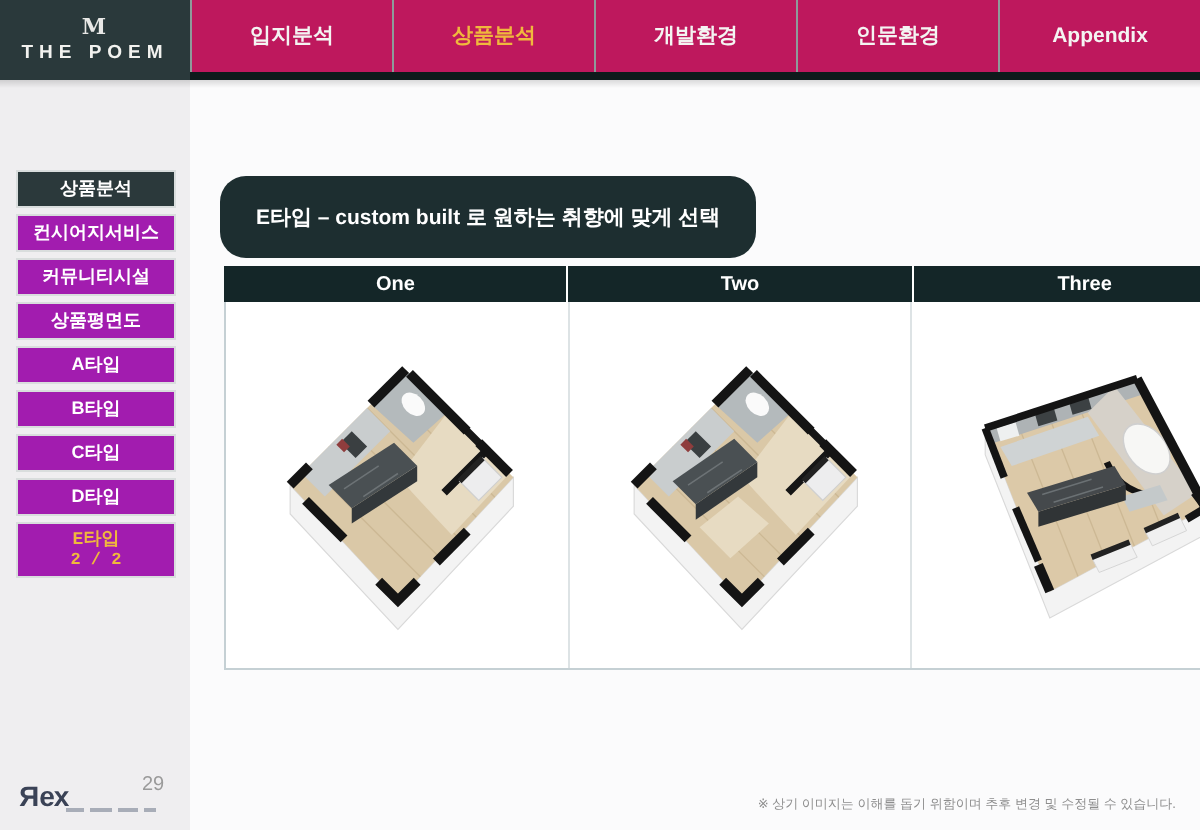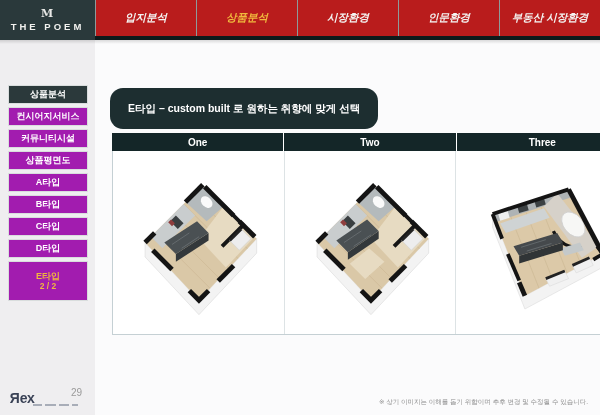--- a/index.html
+++ b/index.html
@@ -9,35 +9,35 @@
     font-family:"Liberation Sans","DejaVu Sans",sans-serif;
     -webkit-font-smoothing:antialiased;
   }
   .content-bg{position:absolute;left:95px;top:40px;right:0;bottom:0;background:#fbfbfc;}
 
   
   .header{position:absolute;left:0;top:0;right:0;height:40px;display:flex;z-index:5;}
   .logo-block{width:95px;background:#2a393b;display:flex;flex-direction:column;align-items:center;justify-content:center;}
   .logo-mark{color:#e8e8e6;font-family:"DejaVu Serif",serif;font-size:11px;font-weight:bold;letter-spacing:1px;line-height:10px;}
   .logo-title{color:#f2f2ef;font-size:9.5px;letter-spacing:3px;font-weight:bold;margin-top:2px;text-align:right;}
-  .tabs{flex:1;background:#b91c1c;display:flex;border-bottom:4px solid #0e1a1b;font-style:italic;}
+  .tabs{flex:1;background:#be185d;display:flex;border-bottom:4px solid #0e1a1b;}
   .tab{flex:1;display:flex;align-items:center;justify-content:center;
        color:#f4f4f2;font-size:10.5px;font-weight:bold;
        border-left:1px solid #8e9a9a;cursor:pointer;white-space:nowrap;}
   .tab.active{color:#f0b83d;}
   .header-shadow{position:absolute;left:0;top:40px;right:0;height:4px;
        background:linear-gradient(#00000022,transparent);z-index:4;}
 
   
   .sidebar{position:absolute;left:8px;top:85px;width:80px;z-index:3;}
   .side-btn{height:19px;margin-bottom:3px;background:#a21caf;border:1px solid #d9dddd;
        display:flex;flex-direction:column;align-items:center;justify-content:center;
        color:#fff;font-size:9px;font-weight:bold;cursor:pointer;box-sizing:border-box;letter-spacing:0;}
   .side-btn.section-active{background:#2b393b;}
-  .side-btn.type-active{height:40px;color:#f0b83d;line-height:10px;}
+  .side-btn.type-active{height:28px;color:#f0b83d;line-height:10px;font-family:Liberation Mono, monospace;}
   .side-btn .sub{font-size:8.5px;}
 
   
   .title-pill{position:absolute;left:110px;top:88px;height:41px;padding:0 18px;
        background:#1d2e30;border-radius:13px;display:inline-flex;align-items:center;
        color:#fff;font-size:10.5px;font-weight:bold;z-index:3;white-space:nowrap;}
 
   .plan-table{position:absolute;left:112px;top:133px;width:516px;z-index:3;}
   .plan-head{display:flex;}
   .plan-head-cell{flex:1;height:18px;background:#142628;display:flex;align-items:center;justify-content:center;
@@ -68,23 +68,23 @@
 <div class="header-shadow"></div>
 
 <div class="header">
   <div class="logo-block">
     <div class="logo-mark">M</div>
     <div class="logo-title">THE POEM</div>
   </div>
   <div class="tabs">
     <div class="tab">입지분석</div>
     <div class="tab active">상품분석</div>
-    <div class="tab">시장환경</div>
+    <div class="tab">개발환경</div>
     <div class="tab">인문환경</div>
-    <div class="tab">부동산 시장환경</div>
+    <div class="tab">Appendix</div>
   </div>
 </div>
 
 <div class="sidebar">
   <div class="side-btn section-active">상품분석</div>
   <div class="side-btn">컨시어지서비스</div>
   <div class="side-btn">커뮤니티시설</div>
   <div class="side-btn">상품평면도</div>
   <div class="side-btn">A타입</div>
   <div class="side-btn">B타입</div>

